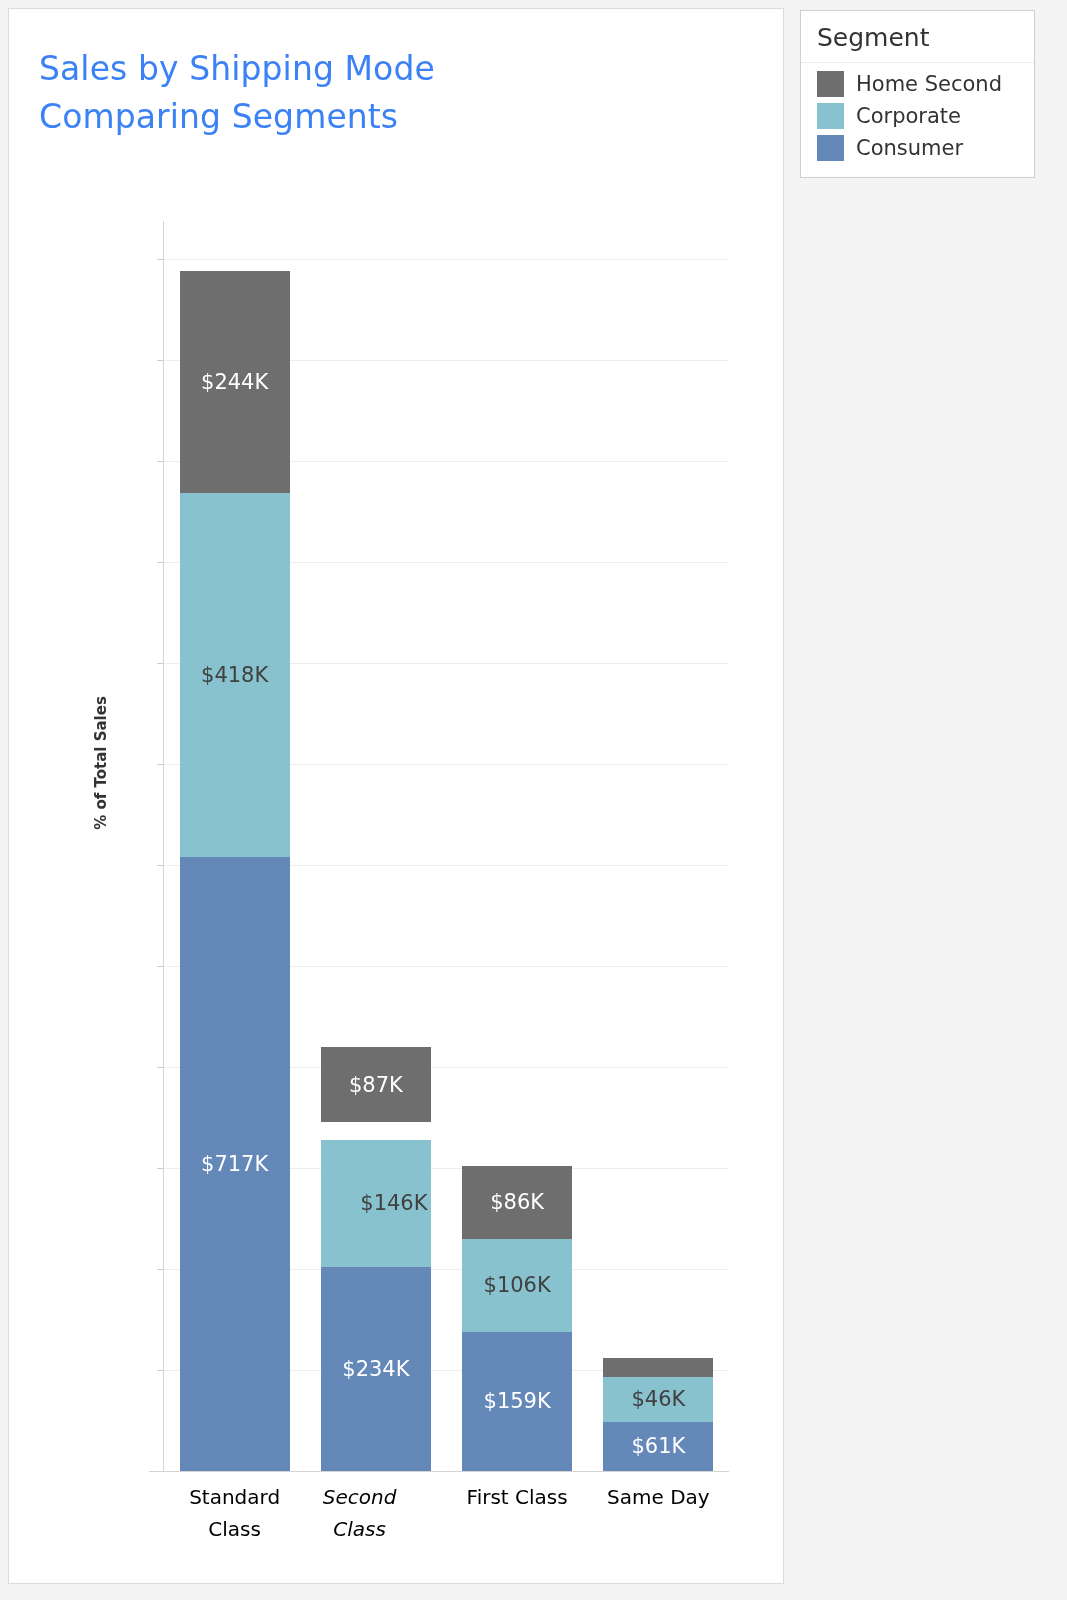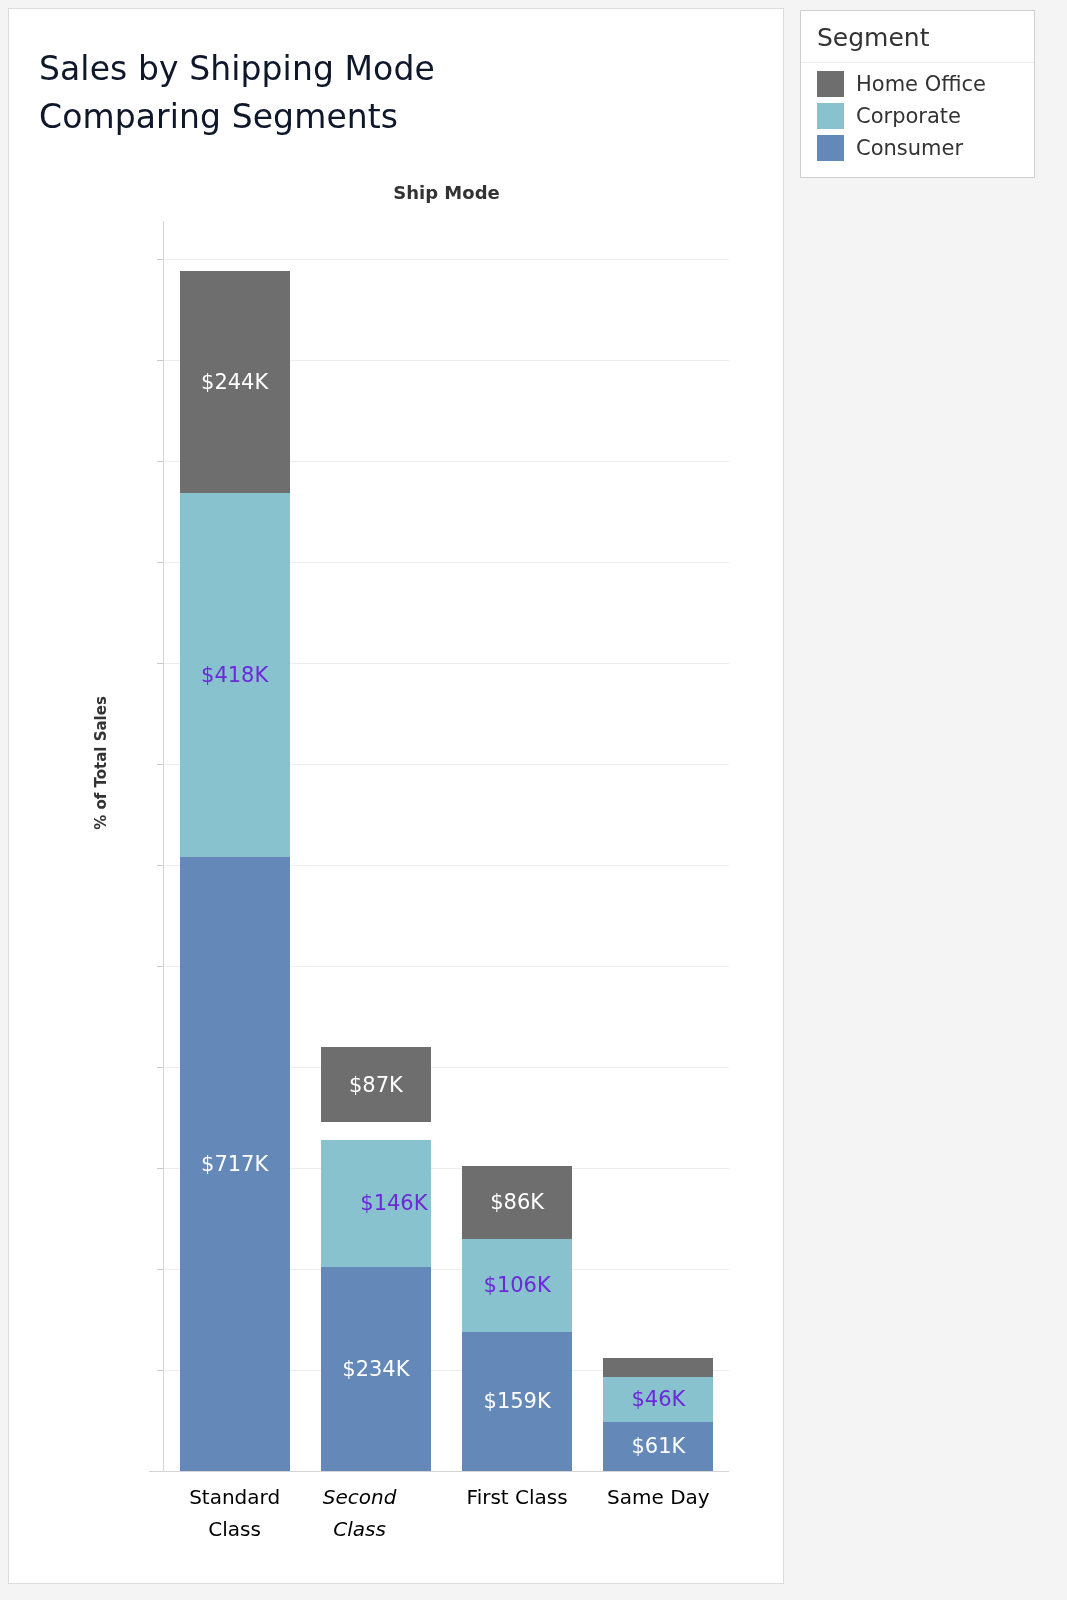--- a/index.html
+++ b/index.html
@@ -32,21 +32,21 @@
     box-sizing: border-box;
   }
 
   #chart-title {
     position: absolute;
     left: 30px;
     top: 36px;
     width: 700px;
     font-size: 33px;
     line-height: 1.45;
-    color: #0f172a;
+    color: #3b82f6;
     font-weight: 400;
     white-space: pre-line;
     letter-spacing: 0.1px;
   }
 
   #x-axis-title {
     position: absolute;
     left: 155px;
     top: 173px;
     width: 565px;
@@ -130,21 +130,21 @@
     overflow: hidden;
   }
 
   .seg-label {
     font-size: 21px;
     white-space: nowrap;
     pointer-events: none;
   }
 
   .seg.home-office .seg-label { color: #ffffff; }
-  .seg.corporate   .seg-label { color: #6d28d9; }
+  .seg.corporate   .seg-label { color: #404040; }
   .seg.consumer    .seg-label { color: #ffffff; }
 
   .cat-label {
     position: absolute;
     top: 1472px;
     text-align: center;
     font-size: 20px;
     color: #000000;
     line-height: 1.6;
     white-space: pre-line;
@@ -195,21 +195,20 @@
 </head>
 <body>
 
 <div id="root">
 
   <div id="chart-panel">
 
     <div id="chart-title">Sales by Shipping Mode
 Comparing Segments</div>
 
-    <div id="x-axis-title">Ship Mode</div>
 
     <div id="y-axis-title">% of Total Sales</div>
 
     <div id="gridlines">
         <div class="gridline" style="left: 155px; top: 1361px;"></div>
         <div class="gridline" style="left: 155px; top: 1260px;"></div>
         <div class="gridline" style="left: 155px; top: 1159px;"></div>
         <div class="gridline" style="left: 155px; top: 1058px;"></div>
         <div class="gridline" style="left: 155px; top: 957px;"></div>
         <div class="gridline" style="left: 155px; top: 856px;"></div>
@@ -295,21 +294,21 @@
         <div class="cat-label" style="left: 578.75px; width: 141.25px;">Same Day</div>
       </div>
 
   </div>
 
   <div id="legend-panel">
     <div id="legend-title">Segment</div>
     <div id="legend-items">
         <div class="legend-item">
           <span class="legend-swatch" style="background: rgb(110, 110, 110);"></span>
-          <span class="legend-label">Home Office</span>
+          <span class="legend-label">Home Second</span>
         </div>
         <div class="legend-item">
           <span class="legend-swatch" style="background: rgb(135, 194, 206);"></span>
           <span class="legend-label">Corporate</span>
         </div>
         <div class="legend-item">
           <span class="legend-swatch" style="background: rgb(100, 136, 184);"></span>
           <span class="legend-label">Consumer</span>
         </div>
       </div>

